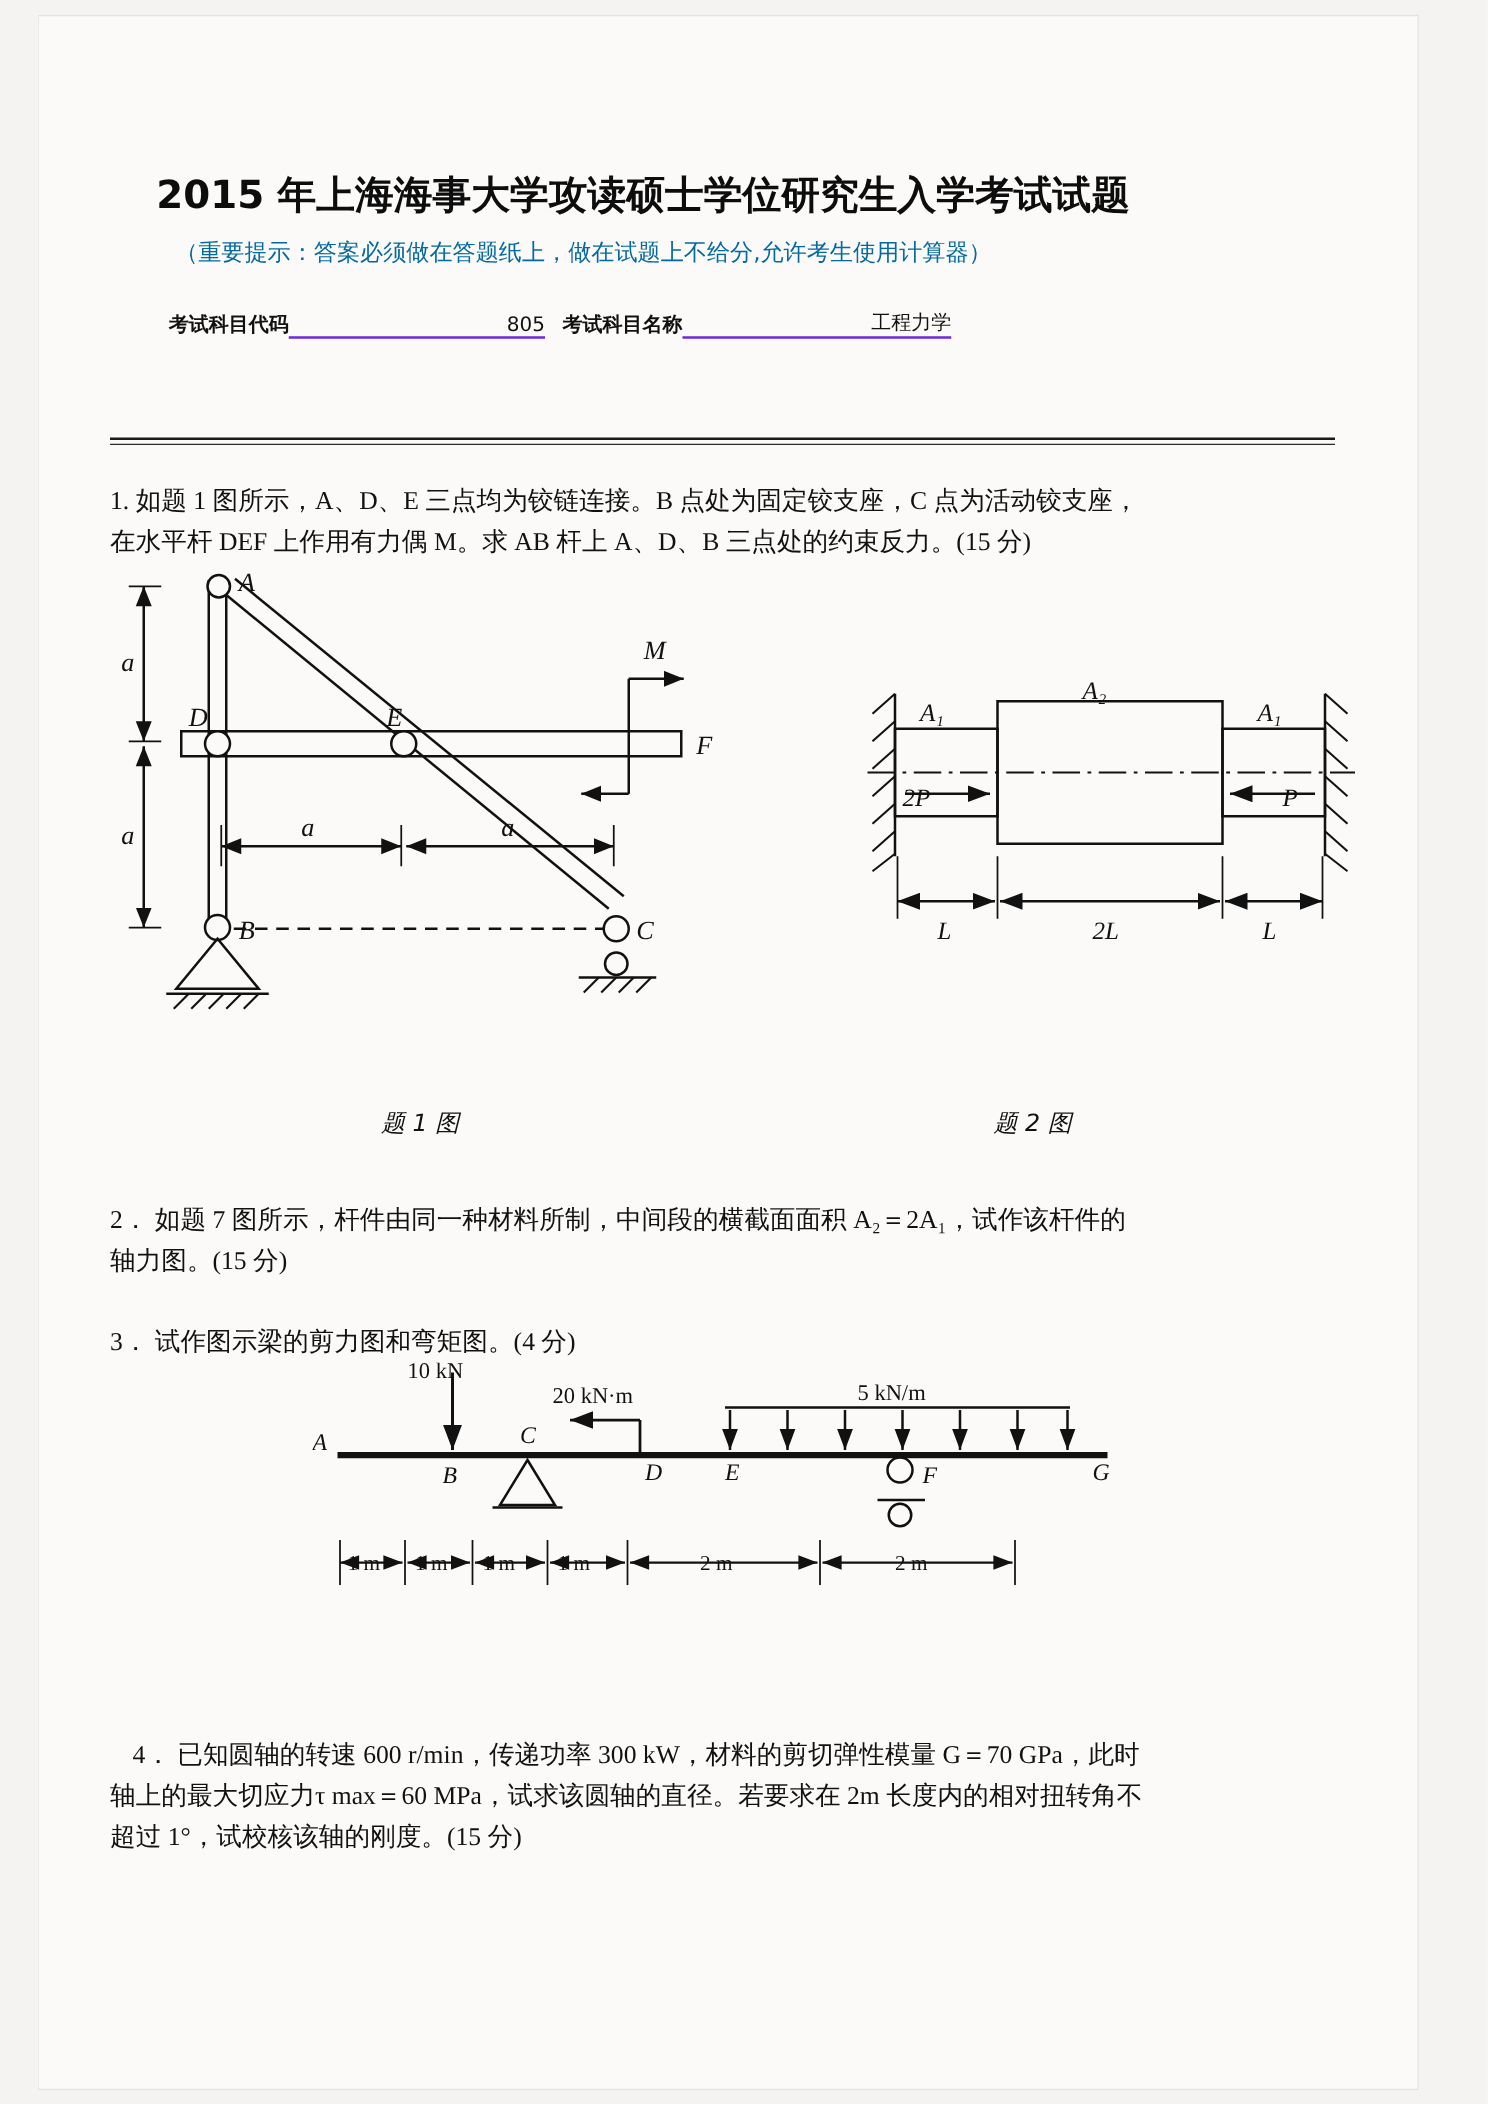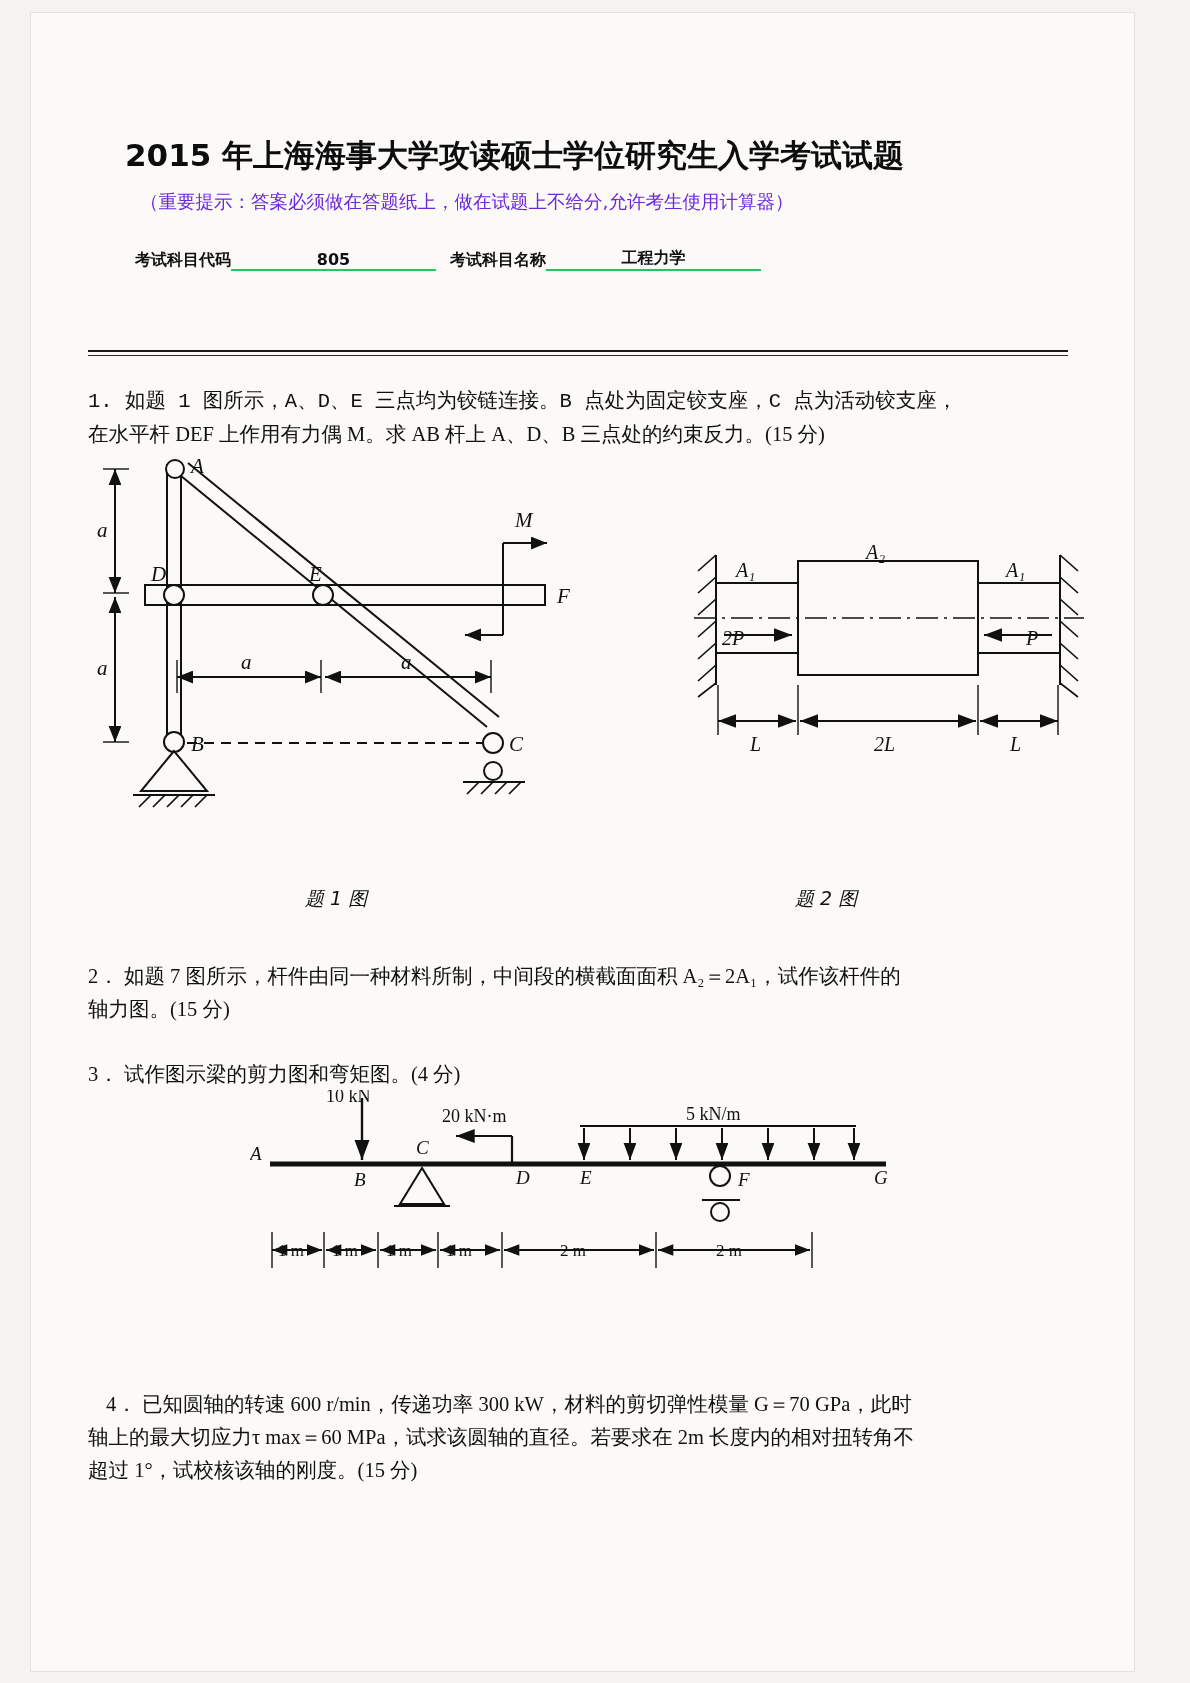--- a/index.html
+++ b/index.html
@@ -30,37 +30,37 @@
     margin:0;
     padding:135px 0 0 40px;
     white-space:nowrap;
     color:#0d0d0d;
   }
   .subtitle{
     font-family:"DejaVu Sans", sans-serif;
     font-size:18.5px;
     margin:12px 0 0 55px;
     white-space:nowrap;
-    color:#6d28d9;
+    color:#0369a1;
   }
   .codeline{
     margin:34px 0 0 50px;
     font-family:"DejaVu Sans", sans-serif;
     font-weight:bold;
     font-size:16px;
     display:flex;
     align-items:flex-end;
     white-space:nowrap;
   }
   .codeline .lbl{font-weight:bold;}
   .fill{
     display:inline-block;
-    border-bottom:2px solid #22c55e;
-    text-align:center;
-    font-weight:bold;
+    border-bottom:2px solid #6d28d9;
+    text-align:right;
+    font-weight:normal;
   }
   .fill.code{width:205px;}
   .fill.name{width:215px;}
   .rule{
     position:absolute;left:88px;top:350px;width:980px;
     border-top:2px solid #1a1a1a;
     border-bottom:1px solid #2a2a2a;
     height:3px;
   }
 
@@ -105,21 +105,21 @@
       <span class="lbl">考试科目代码</span>
       <span class="fill code">805</span>
       <span class="lbl" style="margin-left:14px;">考试科目名称</span>
       <span class="fill name">工程力学</span>
     </div>
   </div>
 
   <div class="rule"></div>
 
   <div id="q1-text">
-    <div class="q" style="text-indent:0;font-family:Liberation Mono, monospace;">
+    <div class="q" style="text-indent:0;">
       <span>1.</span>
       <span>如题 1 图所示，A、D、E 三点均为铰链连接。B 点处为固定铰支座，C 点为活动铰支座，</span>
     </div>
     <div class="q">在水平杆 DEF 上作用有力偶 M。求 AB 杆上 A、D、B 三点处的约束反力。(15 分)</div>
   </div>
 
   <div class="fig" id="fig1">
     <svg width="520" height="370" viewBox="0 0 520 370">
       <defs>
         <marker id="ah" markerWidth="9" markerHeight="9" refX="8" refY="3.2" orient="auto">

